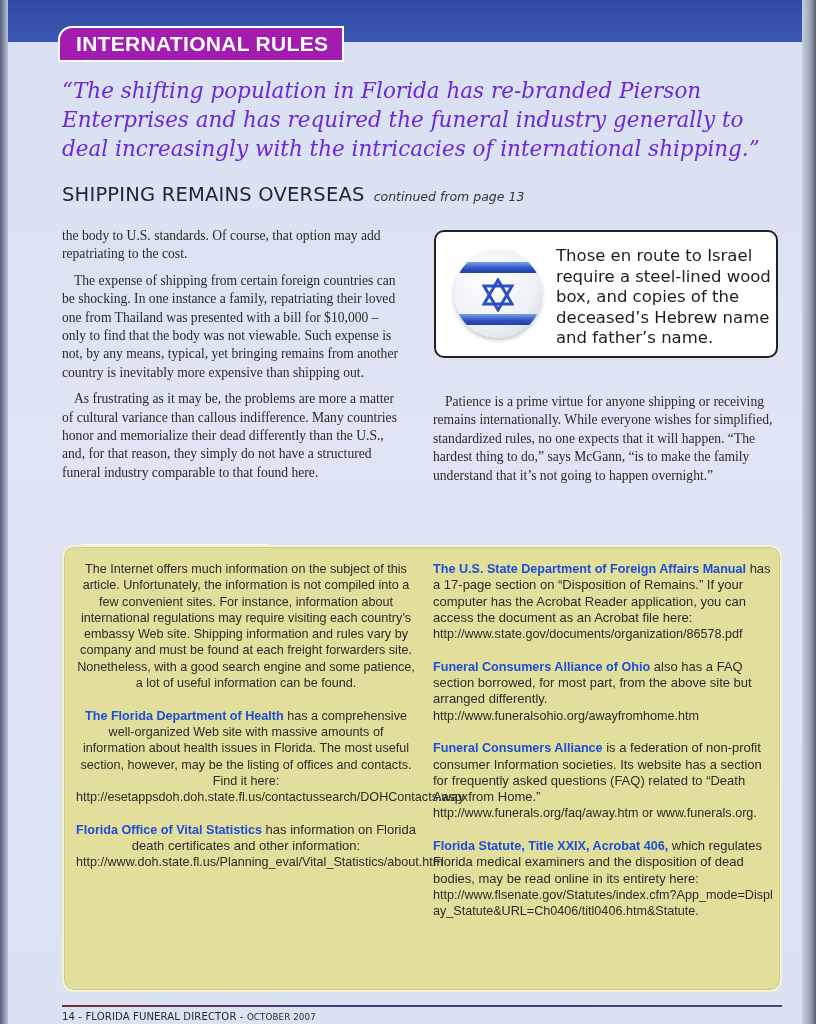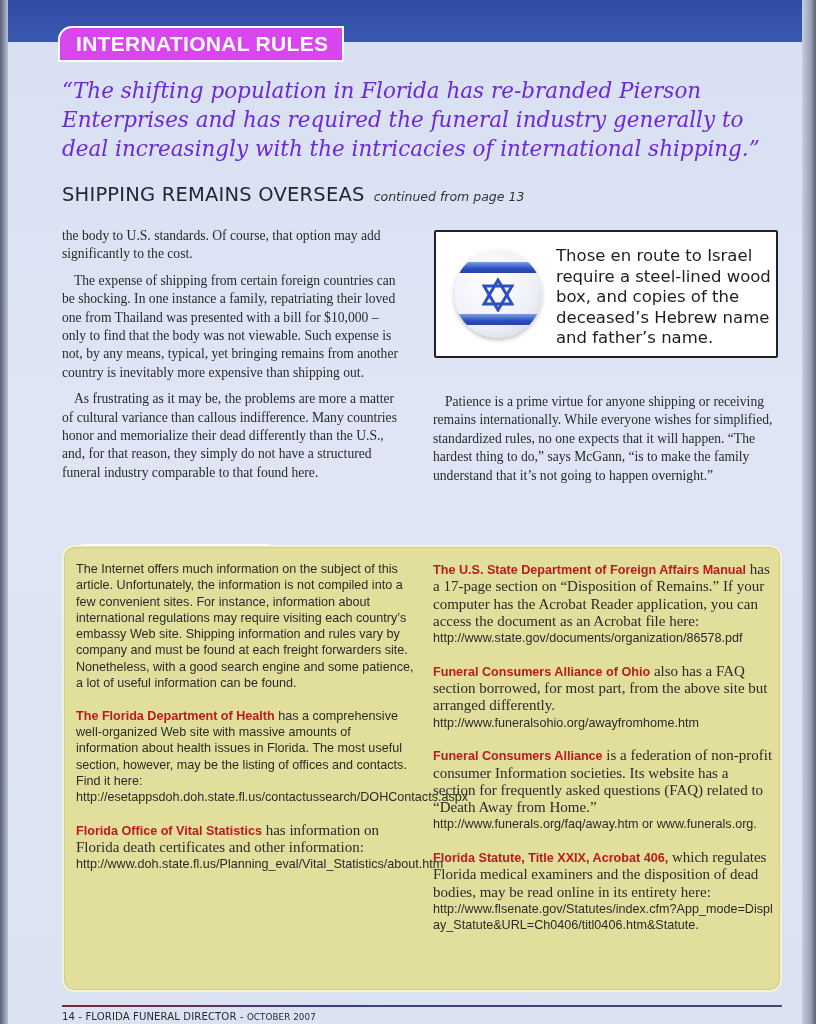--- a/index.html
+++ b/index.html
@@ -19,21 +19,21 @@
   .right-edge {
     position: absolute; right: 0; top: 0; width: 14px; height: 1024px;
     background: linear-gradient(90deg, #c8cede 0%, #9aa2b6 60%, #5a6070 100%);
   }
   .left-edge {
     position: absolute; left: 0; top: 0; width: 8px; height: 1024px;
     background: linear-gradient(90deg, #56607a 0%, #b7c0d6 100%);
   }
   .section-tag {
     position: absolute; left: 58px; top: 26px; height: 32px; padding: 0 14px 0 16px;
-    background: #d946ef; border: 2px solid #fff; border-radius: 14px 0 0 0;
+    background: #a21caf; border: 2px solid #fff; border-radius: 14px 0 0 0;
     color: #fff; font-family: "Liberation Sans", sans-serif; font-weight: bold;
     font-size: 21px; line-height: 32px; letter-spacing: 0.3px;
   }
   .pull-quote {
     position: absolute; left: 62px; top: 76px; width: 720px;
     color: #6d28d9; font-family: "DejaVu Serif", serif; font-style: italic;
     font-size: 21.5px; line-height: 29px;
   }
   .heading {
     position: absolute; left: 62px; top: 183px; white-space: nowrap;
@@ -51,21 +51,21 @@
   .col {
     position: absolute; font-family: "Liberation Serif", serif; font-size: 13.6px;
     line-height: 18.4px; color: #2a2a2a;
   }
   .col p { margin: 0 0 8px 0; }
   .col p.indent { text-indent: 12px; }
   .col-left { left: 62px; top: 227px; width: 342px; }
   .col-right { left: 433px; top: 393px; width: 345px; }
   .israel-box {
     position: absolute; left: 434px; top: 230px; width: 344px; height: 128px;
-    background: #fff; border: 2px solid #222; border-radius: 2px;
+    background: #fff; border: 2px solid #222; border-radius: 10px;
     box-sizing: border-box;
   }
   .flag-ball {
     position: absolute; left: 18px; top: 18px; width: 88px; height: 88px; border-radius: 50%;
     overflow: hidden; background: radial-gradient(circle at 40% 35%, #ffffff 0%, #eef0f6 60%, #c9cde0 100%);
     box-shadow: 0 2px 4px rgba(0,0,0,0.25);
   }
   .flag-ball .stripe {
     position: absolute; left: 0; width: 100%; height: 11px;
     background: linear-gradient(180deg, #7aa0e6 0%, #2d4fc0 60%, #2443a8 100%);
@@ -84,24 +84,24 @@
   }
   .res-box {
     position: absolute; left: 62px; top: 545px; width: 720px; height: 447px;
     background: #e2df9c; border: 2px solid #f4f2d6; border-radius: 12px; box-sizing: border-box;
     box-shadow: 0 0 0 1px #cfcb8a inset;
   }
   .res-col {
     position: absolute; font-family: "Liberation Sans", sans-serif; font-size: 12.6px; line-height: 16.3px; color: #2b2b2b;
   }
   .res-col p { margin: 0 0 16.3px 0; }
-  .res-left { left: 76px; top: 561px; width: 340px; }
+  .res-left { left: 76px; top: 561px; width: 340px; text-align: center; }
   .res-right { left: 433px; top: 561px; width: 340px; }
-  .res-col .name { color: #b91c1c; font-weight: bold; }
-  .res-col .serif { font-family: Liberation Serif, serif; font-size: 15px; }
+  .res-col .name { color: #1d4ed8; font-weight: bold; }
+  .res-col .serif { font-family: Liberation Sans, sans-serif; font-size: 13px; }
   .res-col .url { display: block; }
   .footer-rule {
     position: absolute; left: 62px; top: 1005px; width: 720px; height: 2px;
     background: linear-gradient(90deg, #7a2a35 0%, #3a3f84 40%, #434a6c 100%);
   }
   .footer-text {
     position: absolute; left: 62px; top: 1010px;
     font-family: "DejaVu Sans", sans-serif; font-size: 11px; color: #2a2a2a; letter-spacing: 0.1px;
     transform: scaleX(0.92); transform-origin: left top;
   }
@@ -118,21 +118,21 @@
 <div class="section-tag">INTERNATIONAL RULES</div>
 
 <div class="pull-quote">“The shifting population in Florida has re-branded Pierson Enterprises and has required the funeral industry generally to deal increasingly with the intricacies of international shipping.”</div>
 
 <div class="heading">
   <span class="h-title">SHIPPING REMAINS OVERSEAS</span>
   <span class="h-cont">continued from page 13</span>
 </div>
 
 <div class="col col-left">
-  <p>the body to U.S. standards. Of course, that option may add significantly to the cost.</p>
+  <p>the body to U.S. standards. Of course, that option may add repatriating to the cost.</p>
   <p class="indent">The expense of shipping from certain foreign countries can be shocking. In one instance a family, repatriating their loved one from Thailand was presented with a bill for $10,000 – only to find that the body was not viewable. Such expense is not, by any means, typical, yet bringing remains from another country is inevitably more expensive than shipping out.</p>
   <p class="indent">As frustrating as it may be, the problems are more a matter of cultural variance than callous indifference. Many countries honor and memorialize their dead differently than the U.S., and, for that reason, they simply do not have a structured funeral industry comparable to that found here.</p>
 </div>
 
 <div class="israel-box">
   <div class="flag-ball">
     <div class="stripe top"></div>
     <div class="stripe bottom"></div>
     <svg width="32" height="34" viewBox="0 0 32 34">
       <polygon points="16,2 30,26 2,26" fill="none" stroke="#2d4fc0" stroke-width="3"></polygon>

